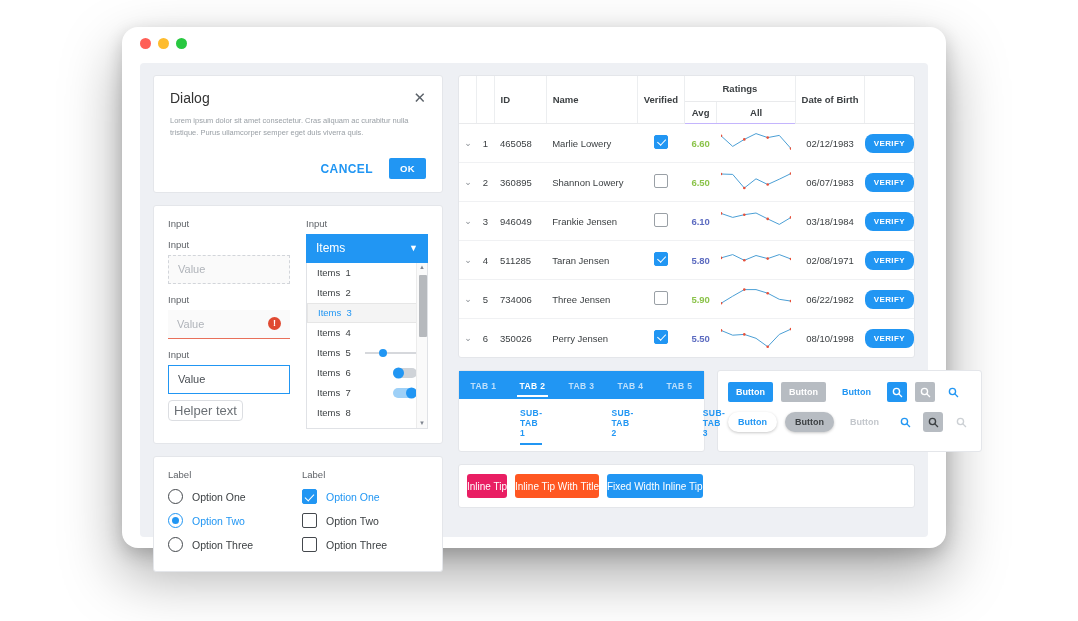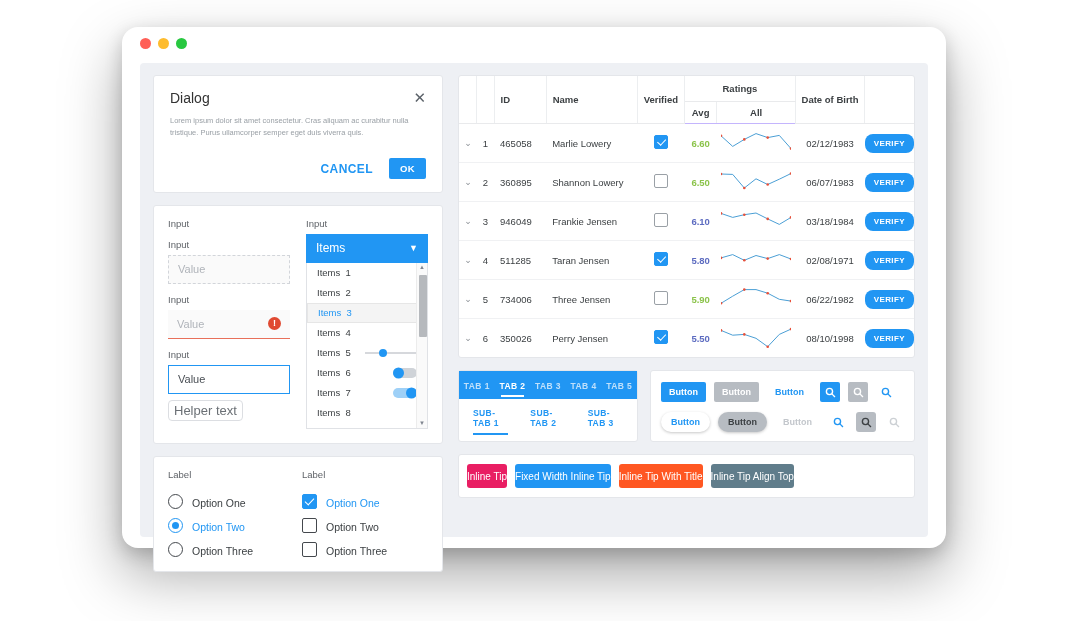--- a/index.html
+++ b/index.html
@@ -72,21 +72,21 @@
   .tgl .knob { position: absolute; top: 50%; transform: translateY(-50%); width: 11px; height: 11px; border-radius: 50%; background: #2196f3; }
   .tgl.off { background: #cfd3d8; } .tgl.off .knob { left: 0; }
   .tgl.on { background: #9ed0f7; } .tgl.on .knob { right: 0; }
   .sbar { position: absolute; right: 0; top: 0; width: 11px; height: 100%; background: #fafafa; border-left: 1px solid #ececec; }
   .sbar .arw { height: 9px; display: flex; align-items: center; justify-content: center; font-size: 6px; color: #808690; }
   .sbar .thumb { position: absolute; left: 1.5px; top: 12px; width: 8px; height: 62px; background: #b6b9bd; border-radius: 1px; }
 
   
   .choice-card { margin-top: 12px; padding: 12px 14px 14px; display: flex; gap: 8px; }
   .choice-col { width: 132px; }
-  .choice-row { display: flex; align-items: flex-end; gap: 9px; height: 24px; }
+  .choice-row { display: flex; align-items: center; gap: 9px; height: 24px; }
   .radio { width: 15px; height: 15px; border-radius: 50%; border: 1.6px solid #44484d; flex: none; position: relative; }
   .radio.on { border-color: #2196f3; }
   .radio.on::after { content: ""; position: absolute; inset: 3px; border-radius: 50%; background: #2196f3; }
   .chk { width: 15px; height: 15px; border-radius: 2px; border: 1.6px solid #44484d; flex: none; position: relative; }
   .chk.on { background: #2196f3; border-color: #2196f3; }
   .chk.on::after { content: ""; position: absolute; left: 4.4px; top: 1.3px; width: 4px; height: 8px; border: solid #fff; border-width: 0 1.8px 1.8px 0; transform: rotate(43deg); }
   .choice-lbl { font-size: 10.5px; color: #3c4043; }
   .choice-lbl.act { color: #2196f3; }
 
   
@@ -117,21 +117,21 @@
   .verify { font-size: 8px; font-weight: 700; letter-spacing: .4px; color: #fff; background: #2196f3; border: none; border-radius: 8px; padding: 5px 9px; cursor: pointer; }
   .green { color: #8bc34a; } .indigo { color: #5c6bc0; }
 
   .mid-row { display: flex; gap: 12px; margin-top: 12px; }
   .tabs-card { width: 247px; padding: 0 0 6px; }
   .tabbar { background: #2196f3; display: flex; }
   .tab { flex: 1; text-align: center; font-size: 8.5px; font-weight: 700; letter-spacing: .4px; color: #bfe0fb; padding: 10px 0 8px; cursor: pointer; position: relative; }
   .tab.on { color: #fff; }
   .tab.on::after { content: ""; position: absolute; left: 18%; right: 18%; bottom: 2px; height: 2px; background: #fff; }
   .subtabbar { display: flex; padding: 9px 14px 0; gap: 22px; }
-  .subtab { font-size: 8.5px; font-weight: 700; letter-spacing: .4px; color: #2196f3; padding-bottom: 7px; cursor: pointer; position: relative; }
+  .subtab { font-size: 8.5px; font-weight: 700; letter-spacing: .4px; color: #2196f3; padding-bottom: 7px; cursor: pointer; position: relative; margin-left: 47px; }
   .subtab.on::after { content: ""; position: absolute; left: 0; right: 0; bottom: 0; height: 2px; background: #2196f3; }
 
   .btn-card { flex: 1; padding: 10px 10px 8px; }
   .btn-row { display: flex; align-items: center; gap: 8px; height: 22px; }
   .btn-row + .btn-row { margin-top: 8px; }
   .b { font-size: 9px; font-weight: 700; border: none; cursor: pointer; padding: 5px 8px; border-radius: 2px; }
   .b.pri { background: #2196f3; color: #fff; }
   .b.sec { background: #b7bcc2; color: #fff; }
   .b.txt { background: none; color: #2196f3; }
   .b.dis { background: none; color: #c3c7cc; }
@@ -480,22 +480,21 @@
                   </svg>
               </button>
             </div>
           </div>
         </div>
 
         <div class="bot-row">
 
           <div class="card tips-card">
             <button class="tip t1">Inline Tip</button>
+            <button class="tip t3">Inline Tip With Title</button>
             <button class="tip t2">Fixed Width Inline Tip</button>
-            <button class="tip t3">Inline Tip With Title</button>
-            <button class="tip t4">Inline Tip Align Top</button>
           </div>
         </div>
       </div>
 
     </div>
   </div>
 </div>
 
 </body></html>

